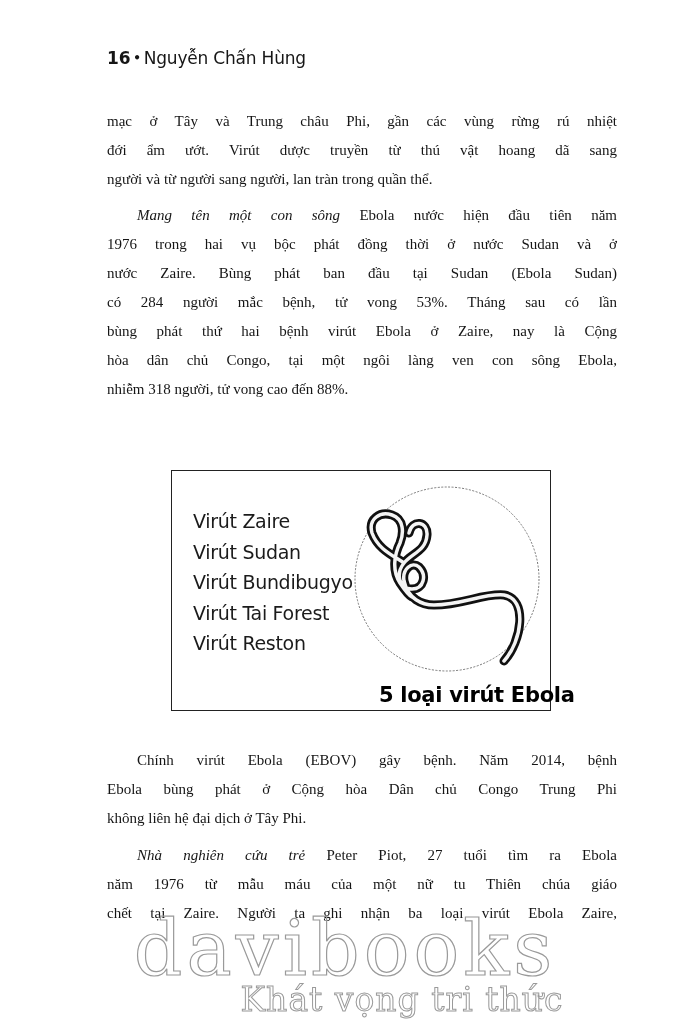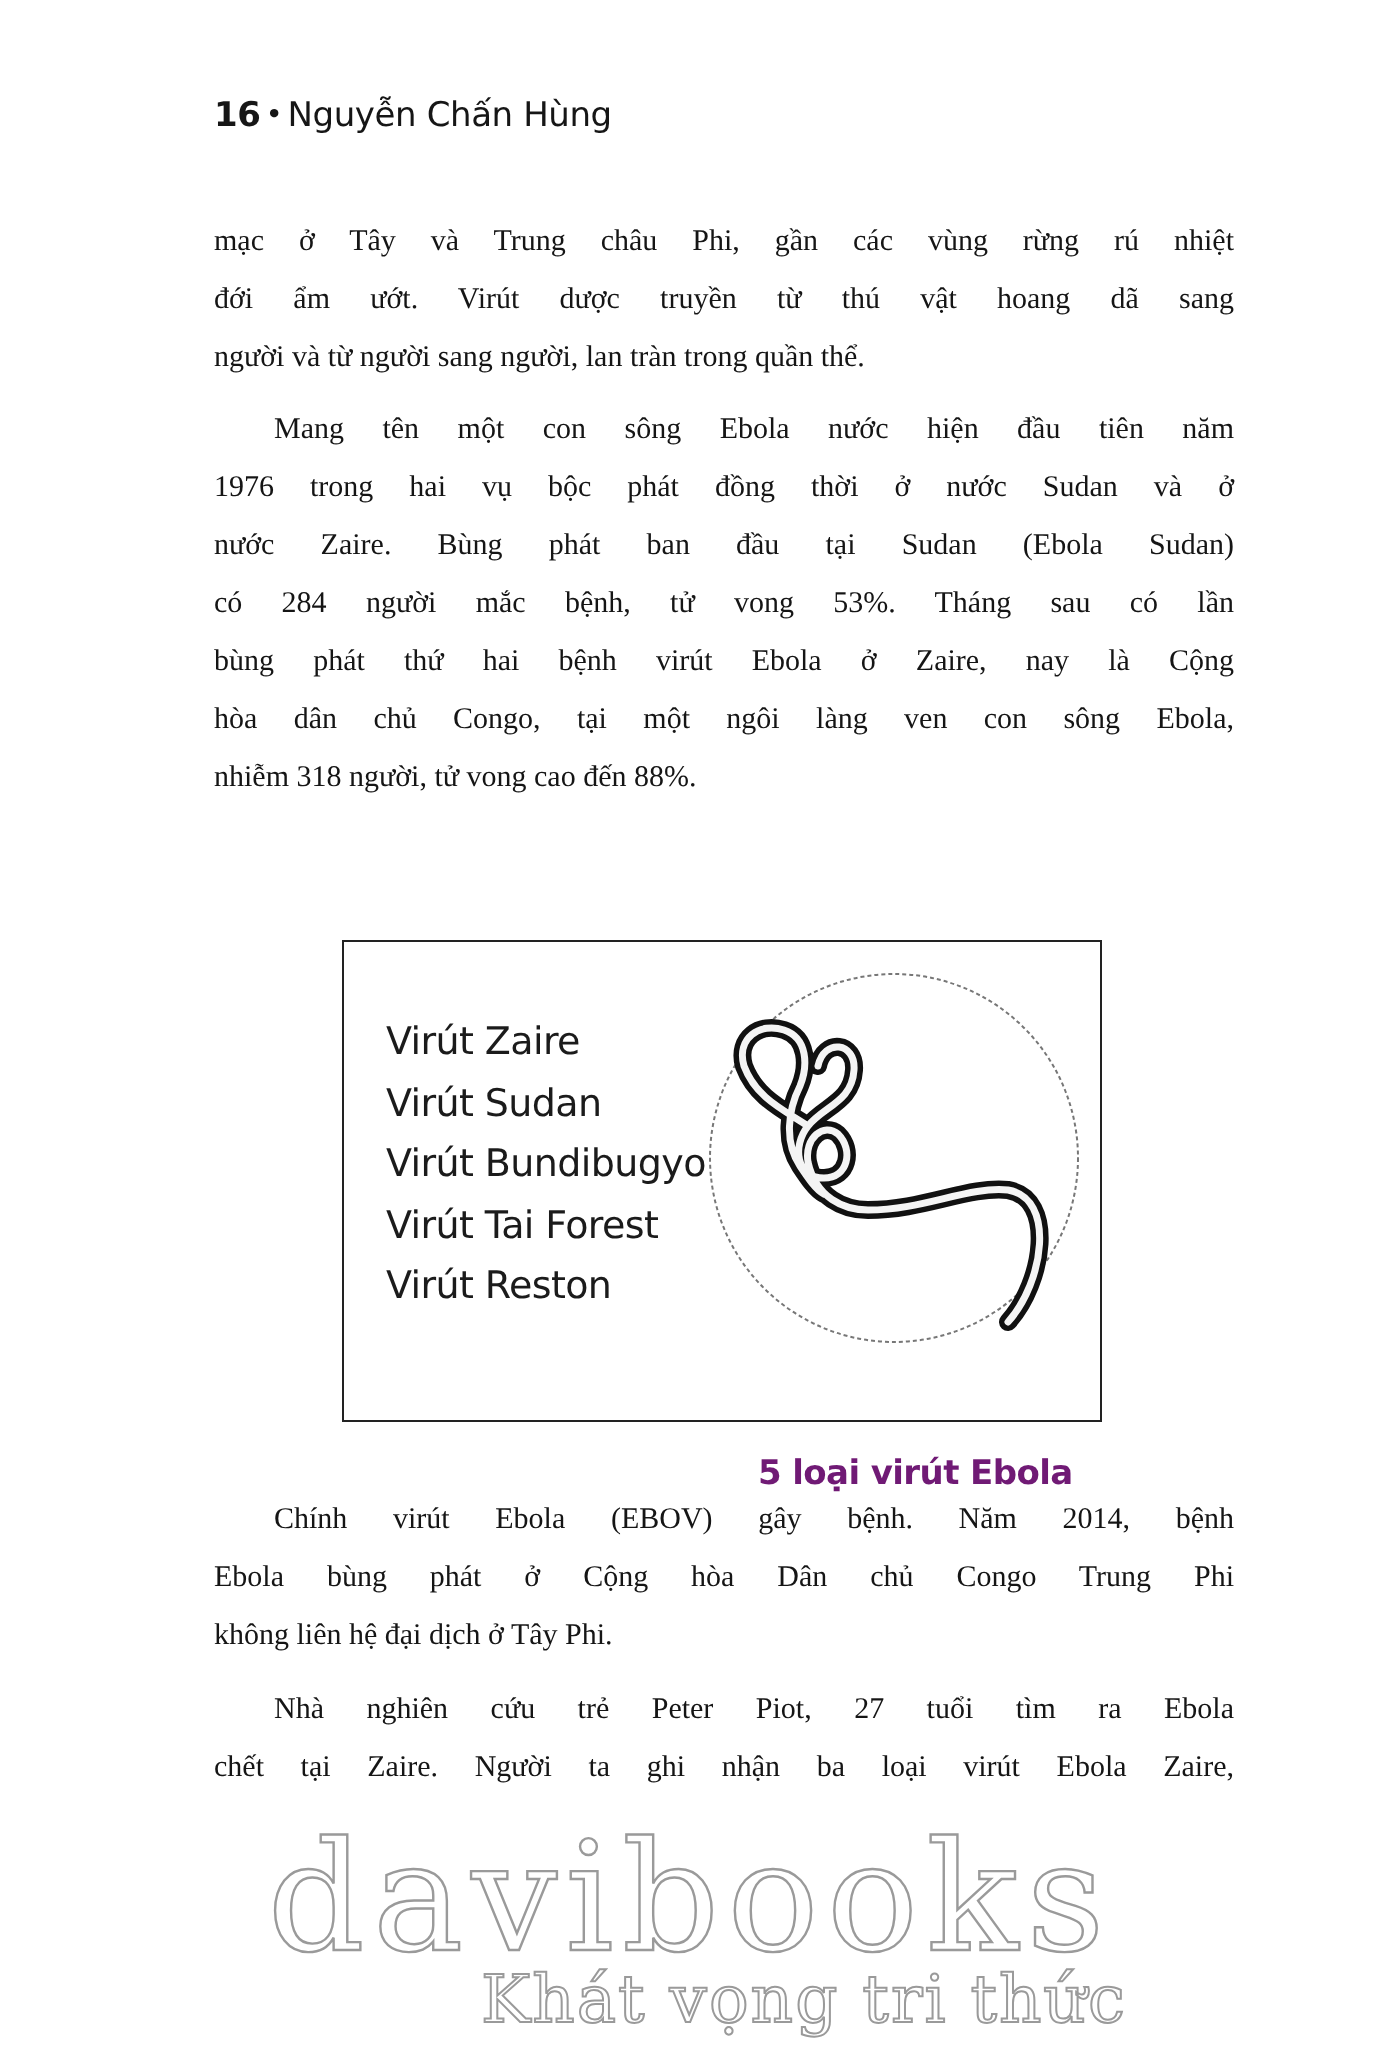--- a/index.html
+++ b/index.html
@@ -5,26 +5,26 @@
   html, body { margin:0; padding:0; }
   body { width:700px; height:1024px; background:#ffffff; position:relative; overflow:hidden; color:#111; }
   .page { position:absolute; left:0; top:0; width:700px; height:1016px; }
   .running-head { position:absolute; left:107px; top:48px; font-family:"DejaVu Sans", sans-serif; font-size:17px; color:#161616; letter-spacing:-0.2px; white-space:nowrap; }
   .running-head .num { font-weight:bold; }
   .running-head .dot { margin:0 3px; font-weight:bold; font-size:12px; vertical-align:2px; }
   .body-text { position:absolute; left:107px; width:510px; font-family:"Liberation Serif", "DejaVu Serif", serif; font-size:15px; color:#151515; }
   .line { display:block; height:29px; line-height:29px; white-space:nowrap; text-align:justify; text-align-last:justify; }
   .line.last { text-align-last:left; }
   .line.indent { padding-left:30px; }
-  .it { }
+  .it { font-style:italic; }
   .figure-box { position:absolute; left:171px; top:470px; width:378px; height:239px; border:1.5px solid #222; background:#fff; }
   .fig-list { position:absolute; left:21px; top:35px; font-family:"DejaVu Sans", sans-serif; font-size:19px; color:#1b1b1b; }
   .fig-list div { height:30.5px; line-height:30.5px; white-space:nowrap; letter-spacing:-0.3px; }
   .fig-svg { position:absolute; left:0; top:0; }
-  .fig-caption { position:absolute; left:207px; top:212px; font-family:"DejaVu Sans", sans-serif; font-weight:bold; font-size:17px; color:#701a75; white-space:nowrap; letter-spacing:-0.3px;margin-top:44px; }
+  .fig-caption { position:absolute; left:207px; top:212px; font-family:"DejaVu Sans", sans-serif; font-weight:bold; font-size:21px; color:#000000; white-space:nowrap; letter-spacing:-0.3px; }
   .watermark { position:absolute; left:0; top:0; width:700px; height:1024px; pointer-events:none; }
 </style>
 </head>
 <body>
 
 <div class="page">
 
   <div class="running-head">
     <span class="num">16</span><span class="dot">•</span><span>Nguyễn Chấn Hùng</span>
   </div>
@@ -64,20 +64,21 @@
   </div>
 
   <div class="body-text" style="top:746px;">
     <span class="line indent">Chính virút Ebola (EBOV) gây bệnh. Năm 2014, bệnh</span>
     <span class="line">Ebola bùng phát ở Cộng hòa Dân chủ Congo Trung Phi</span>
     <span class="line last">không liên hệ đại dịch ở Tây Phi.</span>
   </div>
 
   <div class="body-text" style="top:841px;">
     <span class="line indent"><span class="it">Nhà nghiên cứu trẻ</span><span> Peter Piot, 27 tuổi tìm ra Ebola</span></span>
+    <span class="line">năm 1976 từ mẫu máu của một nữ tu Thiên chúa giáo</span>
     <span class="line">chết tại Zaire. Người ta ghi nhận ba loại virút Ebola Zaire,</span>
   </div>
 
   <svg class="watermark" width="700" height="1024" viewBox="0 0 700 1024">
     <text x="345" y="975" text-anchor="middle" font-family="DejaVu Serif, serif" font-size="76" fill="none" stroke="#9a9a9a" stroke-width="1.2" letter-spacing="4">davibooks</text>
     <text x="402" y="1011" text-anchor="middle" font-family="DejaVu Serif, serif" font-size="33" fill="none" stroke="#9a9a9a" stroke-width="1" letter-spacing="1">Khát vọng tri thức</text>
   </svg>
 
 </div>
 

